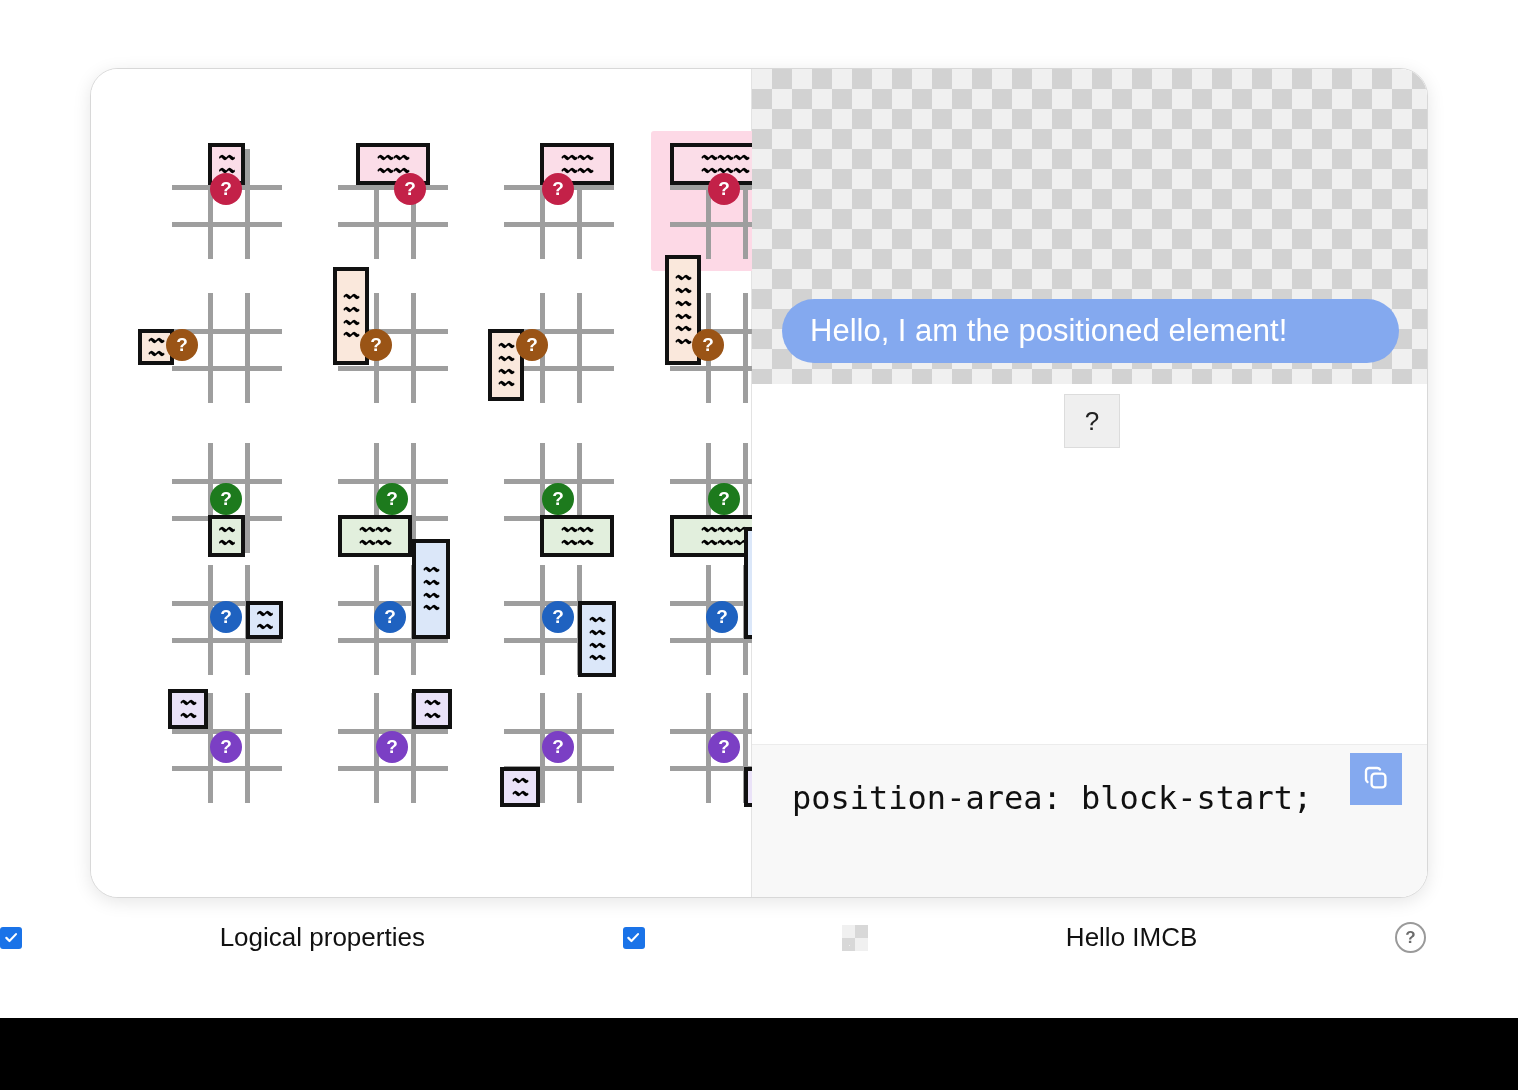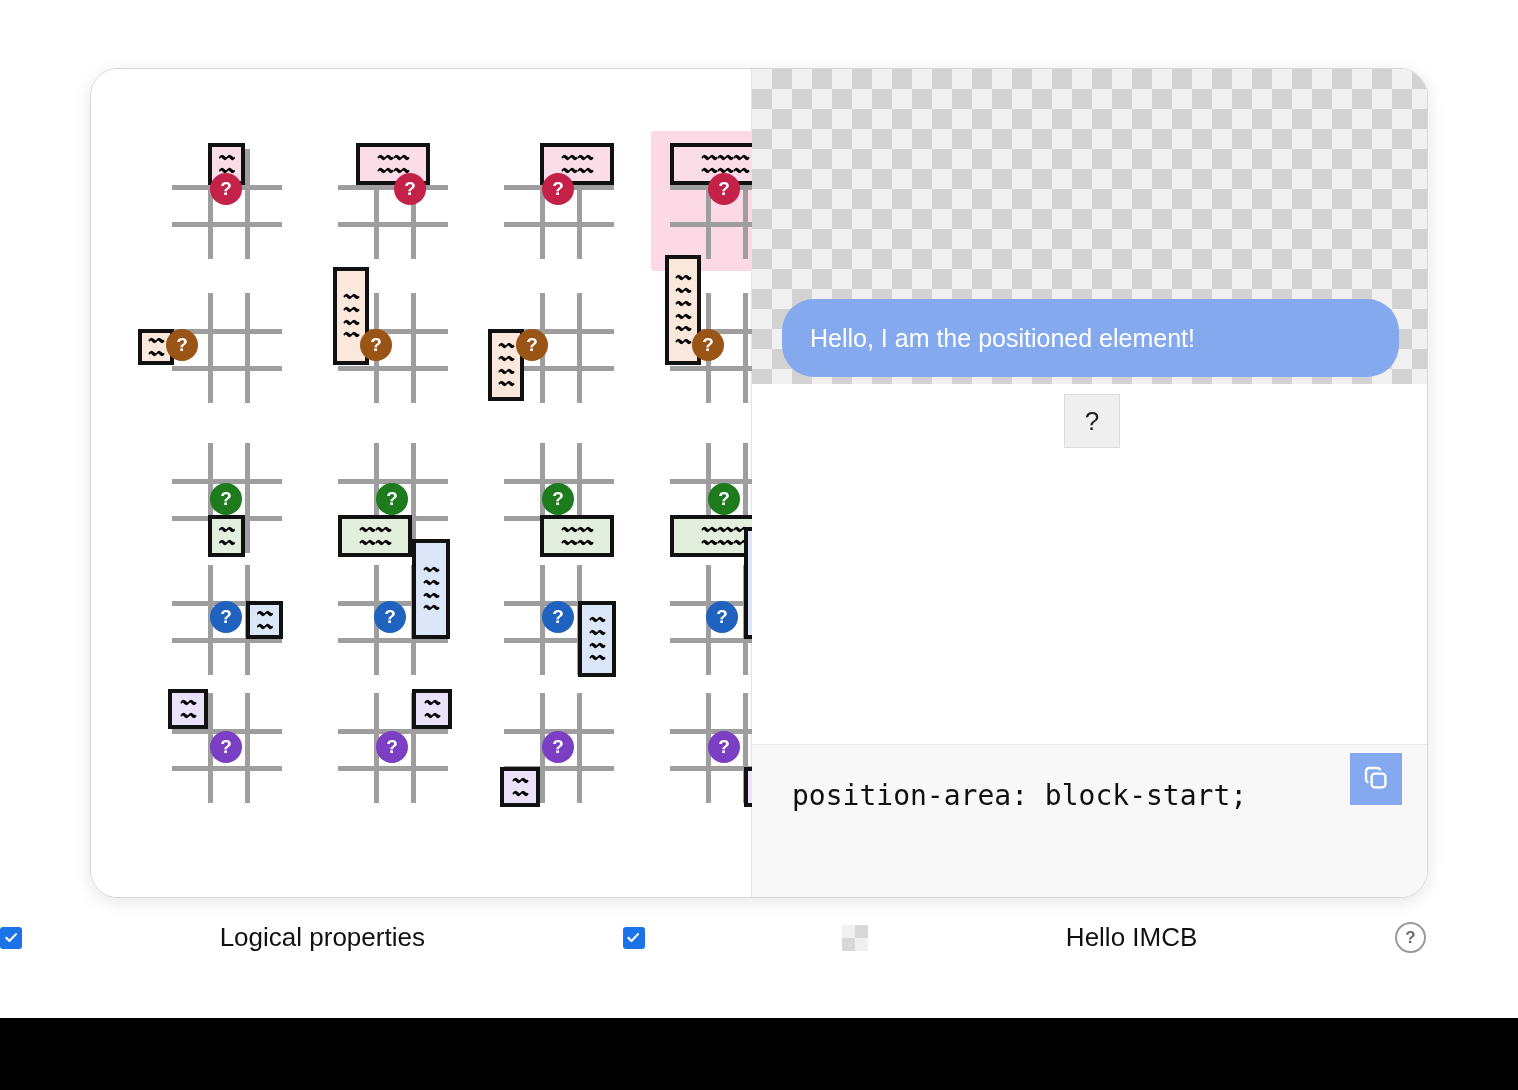--- a/index.html
+++ b/index.html
@@ -140,28 +140,28 @@
       linear-gradient(45deg, #d2d2d2 25%, transparent 25%, transparent 75%, #d2d2d2 75%),
       linear-gradient(45deg, #d2d2d2 25%, transparent 25%, transparent 75%, #d2d2d2 75%);
     background-size: 40px 40px;
     background-position: 0 0, 20px 20px;
   }
   #positioned-element {
     position: absolute;
     left: 30px;
     top: 230px;
     right: 28px;
-    height: 78px;
+    height: 64px;
     background: #84a9ef;
     border-radius: 32px;
     display: flex;
     align-items: center;
     padding-left: 28px;
     color: #ffffff;
-    font-size: 25px;
+    font-size: 31px;
     z-index: 4;
     white-space: nowrap;
   }
   #anchor-element {
     position: absolute;
     left: 312px;
     top: 325px;
     width: 54px;
     height: 52px;
     background: #efefef;
@@ -182,21 +182,21 @@
     bottom: 0;
     height: 152px;
     background: #f8f8f8;
     border-top: 1px solid #ececec;
   }
   #code-text {
     position: absolute;
     left: 40px;
     top: 34px;
     font-family: "DejaVu Sans Mono", monospace;
-    font-size: 28px;
+    font-size: 32px;
     color: #111111;
     white-space: pre;
   }
   #copy-button {
     position: absolute;
     right: 25px;
     top: 8px;
     width: 52px;
     height: 52px;
     background: #84a9ef;

